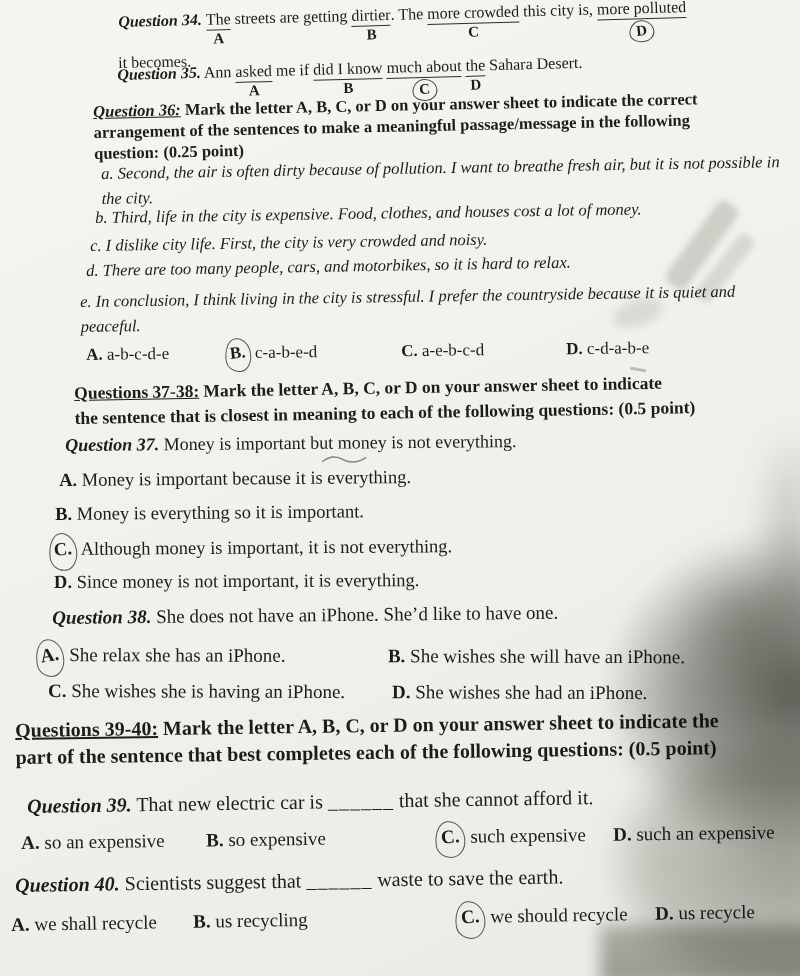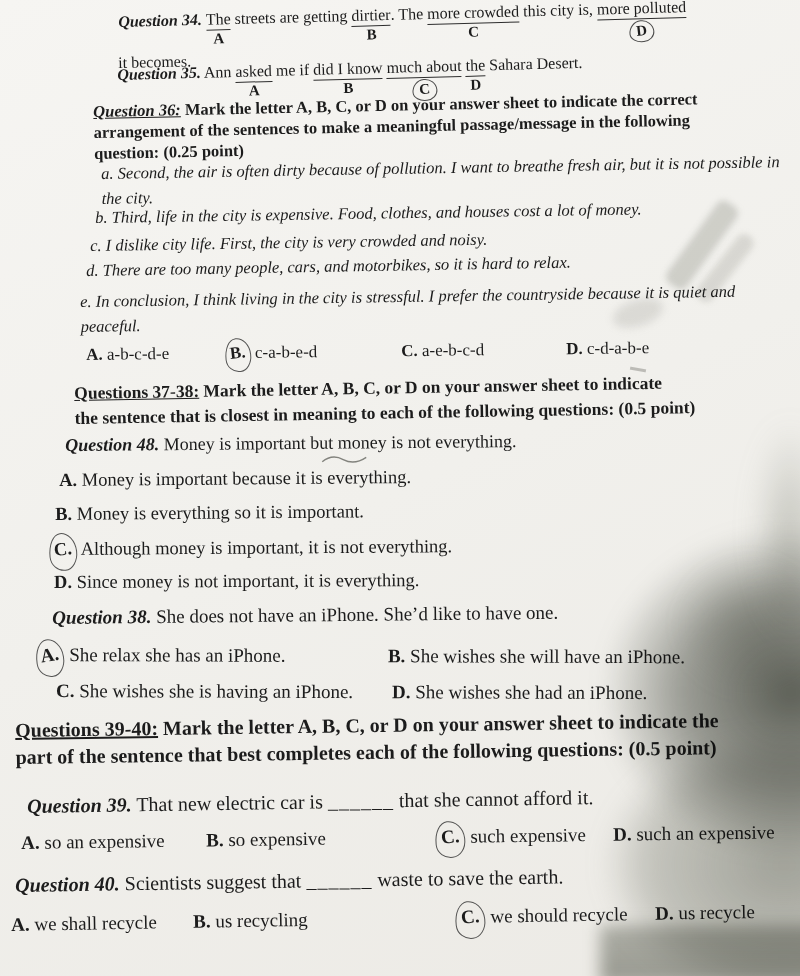--- a/index.html
+++ b/index.html
@@ -67,21 +67,21 @@
     <span class="opt" style="left:315px"><span class="optletter">C.</span><span> a-e-b-c-d</span></span>
     <span class="opt" style="left:480px"><span class="optletter">D.</span><span> c-d-a-b-e</span></span>
   </div>
 
   <div class="blk bold" style="top:381px;left:74px;font-size:17.5px;line-height:25px;transform:rotate(-1.0deg)">
     <div><span class="hlbl2">Questions 37-38:</span><span> Mark the letter A, B, C, or D on your answer sheet to indicate</span></div>
     <div>the sentence that is closest in meaning to each of the following questions: (0.5 point)</div>
   </div>
 
   <div class="blk" style="top:434px;left:65px;font-size:18px;transform:rotate(-0.5deg)">
-    <span class="qlbl">Question 48.</span><span>  Money is important but money is not everything.</span>
+    <span class="qlbl">Question 37.</span><span>  Money is important but money is not everything.</span>
     <svg class="squig" style="left:255px;top:21px" width="48" height="12" viewBox="0 0 48 12">
         <path d="M2,9 Q12,1 23,7 T46,5" fill="none" stroke="rgba(70,72,66,0.65)" stroke-width="1.4"></path>
       </svg>
   </div>
   <div class="blk" style="top:469px;left:59px;font-size:18.5px;transform:rotate(-0.5deg)">
     <span class="optletter">A.</span><span> Money is important because it is everything.</span>
   </div>
   <div class="blk" style="top:503px;left:55px;font-size:18.5px;transform:rotate(-0.5deg)">
     <span class="optletter">B.</span><span> Money is everything so it is important.</span>
   </div>
@@ -93,21 +93,21 @@
   </div>
 
   <div class="blk" style="top:606px;left:52px;font-size:19px;transform:rotate(-0.6deg)">
     <span class="qlbl">Question 38.</span><span> She does not have an iPhone. She’d like to have one.</span>
   </div>
   <div class="blk" style="top:643px;left:40px;width:740px;height:32px;font-size:19px;transform:rotate(0.2deg)">
     <span class="opt" style="left:0"><span class="circle" style="padding:3px 4px 9px;transform:rotate(-9deg);"><span class="optletter">A.</span></span><span> She relax she has an iPhone.</span></span>
     <span class="opt" style="left:348px"><span class="optletter">B.</span><span> She wishes she will have an iPhone.</span></span>
   </div>
   <div class="blk" style="top:679px;left:40px;width:740px;height:32px;font-size:19px;transform:rotate(0.2deg)">
-    <span class="opt" style="left:16px"><span class="optletter">C.</span><span> She wishes she is having an iPhone.</span></span>
+    <span class="opt" style="left:8px"><span class="optletter">C.</span><span> She wishes she is having an iPhone.</span></span>
     <span class="opt" style="left:352px"><span class="optletter">D.</span><span> She wishes she had an iPhone.</span></span>
   </div>
 
   <div class="blk bold" style="top:717px;left:15px;font-size:20px;line-height:27px;transform:rotate(-0.8deg)">
     <div><span class="hlbl2">Questions 39-40:</span><span> Mark the letter A, B, C, or D on your answer sheet to indicate the</span></div>
     <div>part of the sentence that best completes each of the following questions: (0.5 point)</div>
   </div>
 
   <div class="blk" style="top:794px;left:27px;font-size:20px;transform:rotate(-0.9deg)">
     <span class="qlbl">Question 39.</span><span> That new electric car is  </span><span class="blank">______</span><span>  that she cannot afford it.</span>

